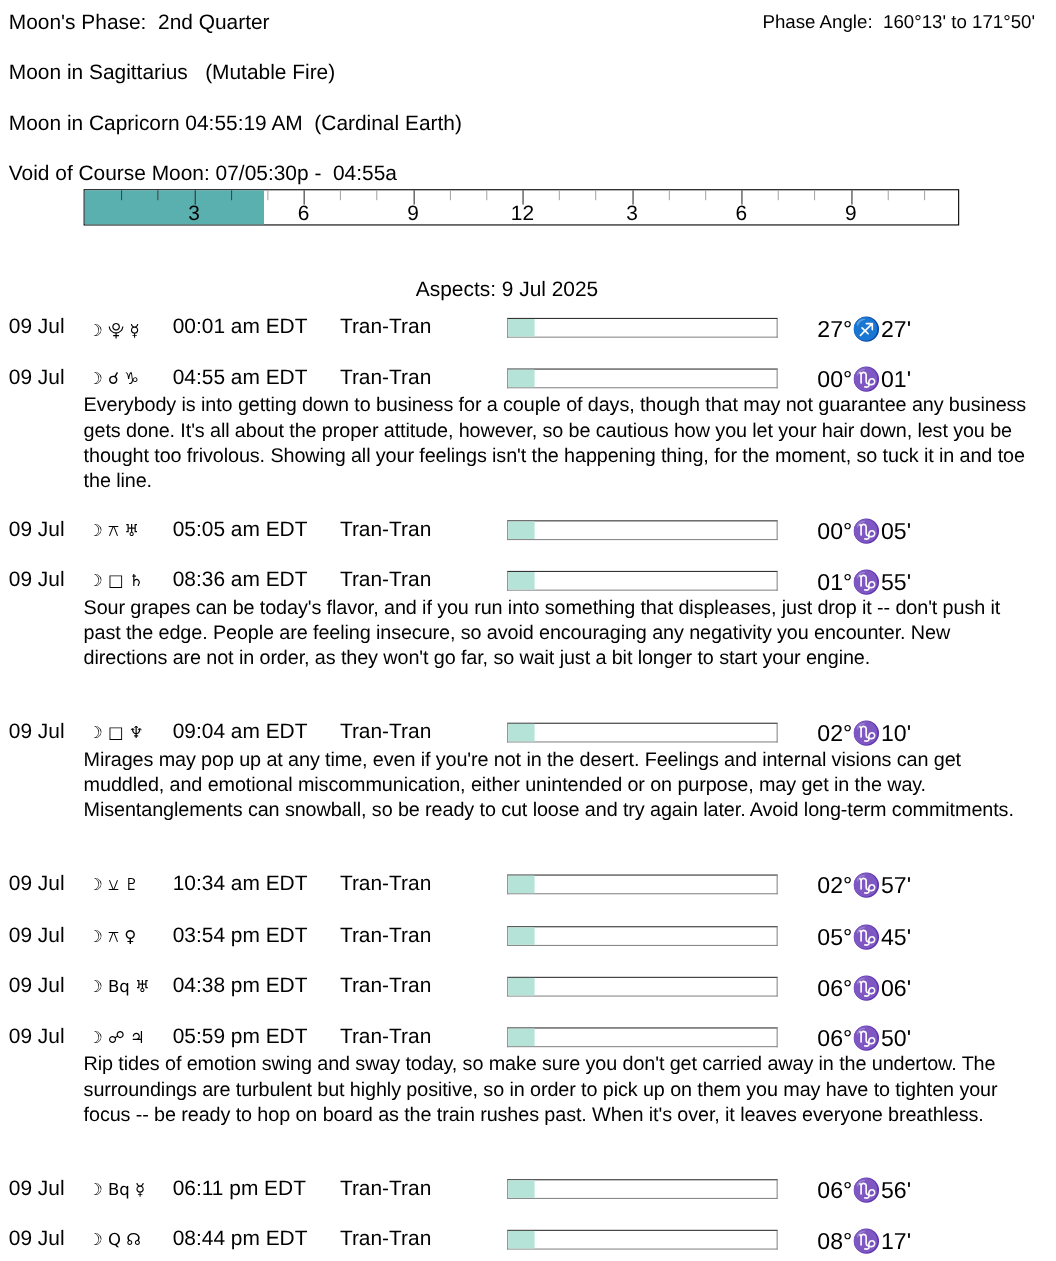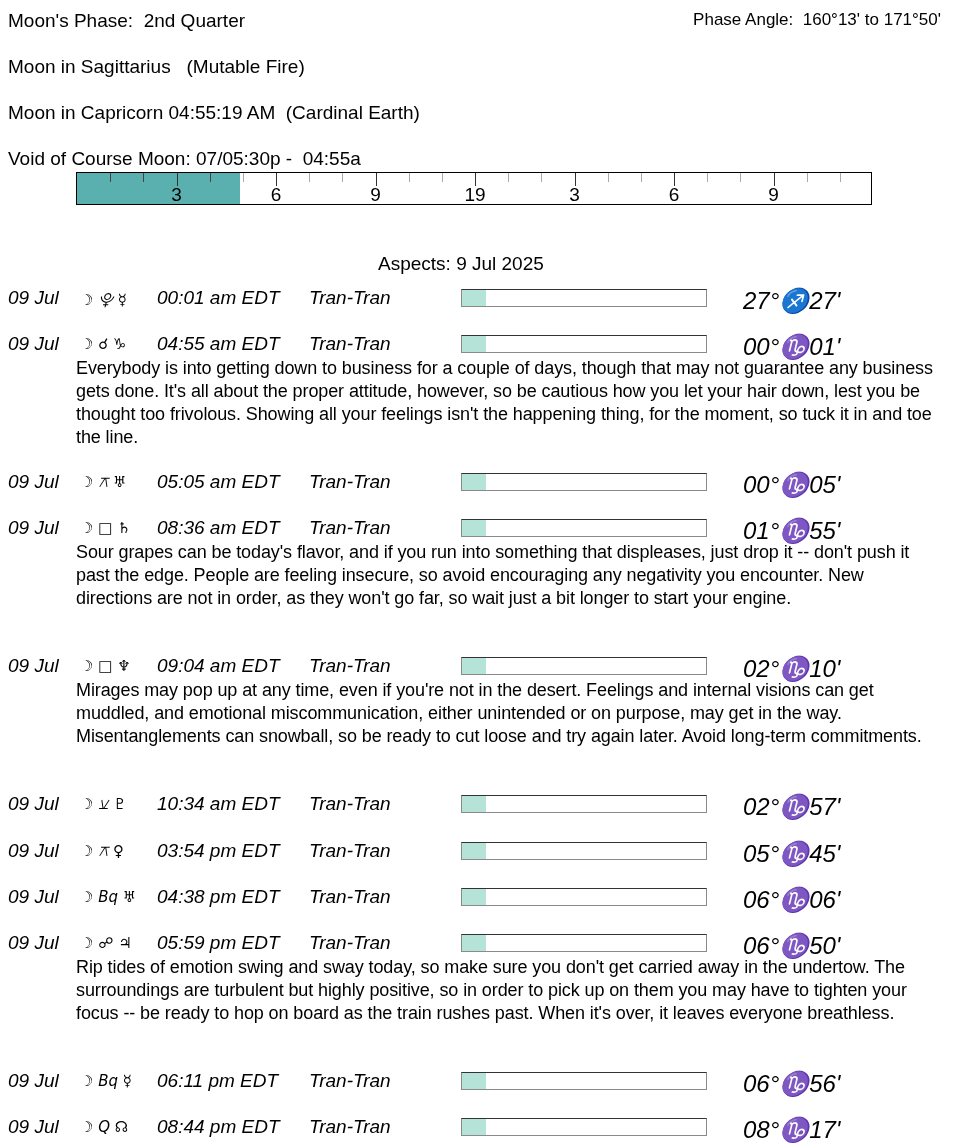--- a/index.html
+++ b/index.html
@@ -17,26 +17,26 @@
     .tl-fill { position: absolute; left: 0; top: 0; bottom: 0; background: #5aafaf; }
     .tl-tick { position: absolute; top: 0; width: 1px; height: 9px; background: #444; }
     .tl-tick.major { height: 13px; background: #333; }
     .tl-tick.light { background: #aaa; }
     .tl-label { position: absolute; top: 11px; font-size: 19px; transform: translateX(-50%); }
 
     .aspects-title { position: absolute; left: 378px; top: 253px; font-size: 19px; white-space: pre; }
 
     .row { position: absolute; left: 0; width: 960px; }
     .row-line { position: relative; height: 24px; font-size: 19px; }
-    .row-line span { position: absolute; top: 0; white-space: pre; font-style: italic; }
+    .row-line span { position: absolute; top: 0; white-space: pre; }
     .c-date { left: 8px; }
     .c-glyphs { left: 80px; font-family: "DejaVu Sans", sans-serif; font-size: 15px; top: 2px !important; }
     .c-time { left: 157px; }
     .c-type { left: 309px; }
-    .c-pos { left: 743px; font-size: 24px; }
+    .c-pos { left: 743px; font-size: 21px; }
     .bar {
       position: absolute; left: 461px; top: 2px; width: 246px; height: 18px;
       border: 1px solid #8a8a8a; border-top-color: #333; box-sizing: border-box; background: #fff;
     }
     .bar-fill { position: absolute; left: 0; top: 0; bottom: 0; background: #b6e3d8; }
     .desc {
       margin-left: 76px; width: 860px; font-size: 18px; line-height: 23px;
       letter-spacing: -0.1px;
     }
   </style>
@@ -70,21 +70,21 @@
     <div class="tl-tick light" style="left: 563.833px;"></div>
     <div class="tl-tick major" style="left: 597px;"></div>
     <div class="tl-tick light" style="left: 630.167px;"></div>
     <div class="tl-tick light" style="left: 663.333px;"></div>
     <div class="tl-tick major" style="left: 696.5px;"></div>
     <div class="tl-tick light" style="left: 729.667px;"></div>
     <div class="tl-tick light" style="left: 762.833px;"></div>
     <span class="tl-label" style="left: 99.5px;">3</span>
     <span class="tl-label" style="left: 199px;">6</span>
     <span class="tl-label" style="left: 298.5px;">9</span>
-    <span class="tl-label" style="left: 398px;">19</span>
+    <span class="tl-label" style="left: 398px;">12</span>
     <span class="tl-label" style="left: 497.5px;">3</span>
     <span class="tl-label" style="left: 597px;">6</span>
     <span class="tl-label" style="left: 696.5px;">9</span>
   </div>
 
 <div class="aspects-title">Aspects: 9 Jul 2025</div>
 
 <div id="aspect-list">
     <div class="row" style="top: 287px;">
       <div class="row-line">

